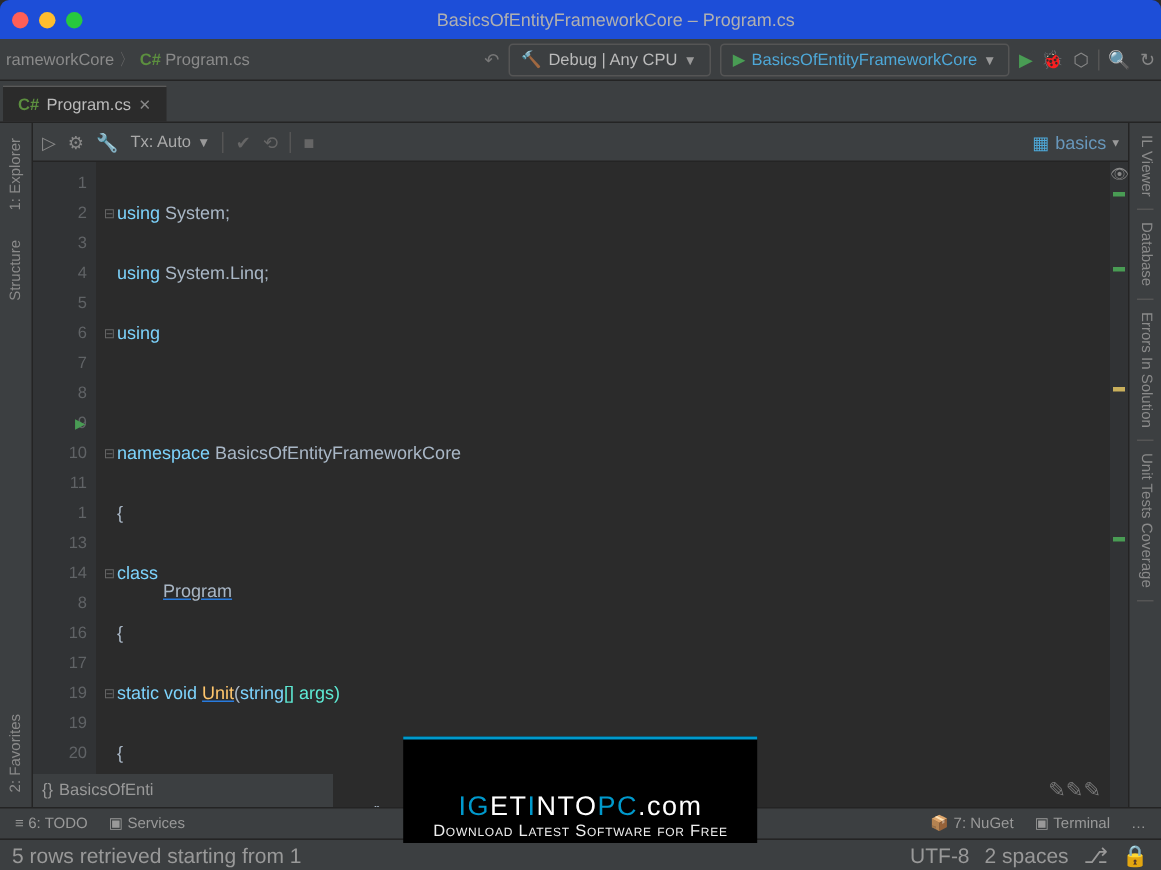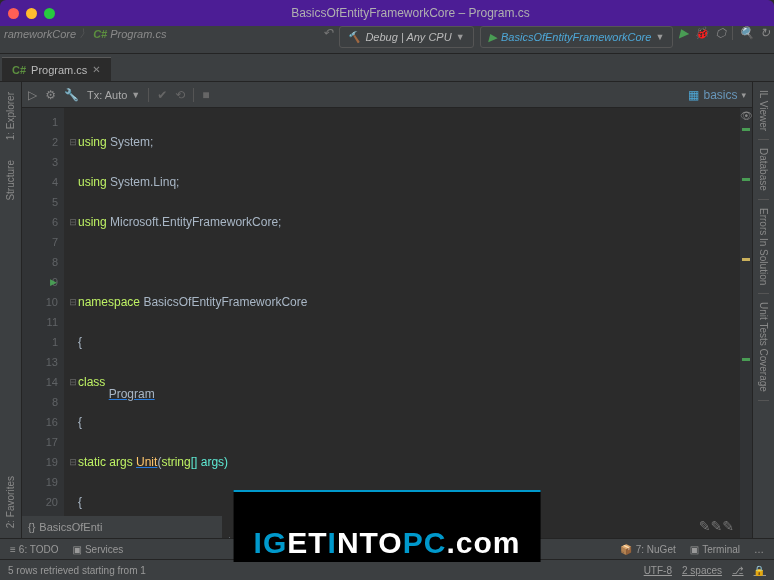--- a/index.html
+++ b/index.html
@@ -1,24 +1,24 @@
 <!DOCTYPE html>
 <html><head>
 <meta charset="utf-8">
 <style>
 * { margin:0; padding:0; box-sizing:border-box; font-family:'Segoe UI',Arial,sans-serif; }
 body { width:774px; height:580px; background:#2b2b2b; color:#a9b7c6; font-size:12px; overflow:hidden; position:relative; }
 
-.titlebar { height:26px; background:#4c1d95; display:flex; align-items:center; padding:0 8px; border-top-left-radius:6px; border-top-right-radius:6px; }
+.titlebar { height:26px; background:#1d4ed8; display:flex; align-items:center; padding:0 8px; border-top-left-radius:6px; border-top-right-radius:6px; }
 .traffic { display:flex; gap:7px; }
 .dot { width:11px; height:11px; border-radius:50%; }
 .red{background:#ff5f56;} .yellow{background:#ffbd2e;} .green{background:#27c93f;}
 .title { flex:1; text-align:center; color:#b0b0b0; font-size:12px; }
 
-.navbar { height:28px; background:#3c3f41; display:flex; align-items:flex-start; padding:0 4px; gap:6px; border-bottom:1px solid #242424;font-style:italic; }
+.navbar { height:28px; background:#3c3f41; display:flex; align-items:center; padding:0 4px; gap:6px; border-bottom:1px solid #242424; }
 .bc { color:#8a8a8a; font-size:11px; display:flex; align-items:center; gap:3px; }
 .bc-sep { color:#666; }
 .cs-ico { color:#5c8f3f; font-weight:bold; }
 .config-box { display:flex; align-items:center; height:22px; padding:0 8px; background:#3c3f41; border:1px solid #555; border-radius:3px; color:#bbb; font-size:11px; gap:4px; }
 .hammer{color:#777;} .arrow{color:#999;font-size:9px;} .bar{width:1px;height:14px;background:#555;}
 .run-ico{color:#499c54;} .bug-ico{color:#499c54;} .tool-ico{color:#888;}
 .proj-link{color:#4ea8d8;}
 
 .tabbar { height:28px; background:#3c3f41; display:flex; align-items:flex-end; border-bottom:1px solid #242424; padding-left:2px; position:relative; }
 .tab { background:#4e5254; height:24px; padding:0 10px; display:flex; align-items:center; gap:5px; font-size:11px; color:#bbb; border-top:1px solid #5a5a5a; }
@@ -39,36 +39,36 @@
 .basics-chip{color:#6897bb;display:flex;align-items:center;gap:4px;}
 .cube{color:#4ea8d8;}
 
 .code-scroll { flex:1; overflow:hidden; display:flex; background:#2b2b2b; position:relative; }
 .gutter { width:42px; background:#313335; text-align:right; padding:4px 6px 4px 0; font-size:11px; color:#606366; line-height:20px; font-family:'Menlo','Consolas',monospace; position:relative; }
 .gutter .ln { height:20px; }
 .gutter .play-g { color:#499c54; position:absolute; left:28px; font-size:9px; }
 .code { flex:1; padding:4px 0 4px 4px; font-family:'Menlo','Consolas',monospace; font-size:12px; line-height:20px; white-space:pre; position:relative; }
 .line { height:20px; display:flex; align-items:center; }
 .fold { display:inline-block; width:10px; color:#666; font-size:9px; text-align:center; cursor:pointer; }
-.kw{color:#bef264;} .ns{color:#a9b7c6;} .cls{color:#a9b7c6;margin-top:24px;} .mthd{color:#ffc66d;} .param{color:#5eead4;} .op{color:#a9b7c6;} .ul{text-decoration:underline;text-decoration-color:#287bde;}
+.kw{color:#7dd3fc;} .ns{color:#a9b7c6;} .cls{color:#a9b7c6;margin-top:24px;} .mthd{color:#ffc66d;} .param{color:#5eead4;} .op{color:#a9b7c6;} .ul{text-decoration:underline;text-decoration-color:#287bde;}
 
 .scrollmap { width:12px; background:#313335; position:relative; }
 .sm-mark{width:8px;height:3px;position:absolute;left:2px;}
 .sm-green{background:#499c54;} .sm-yellow{background:#c9b05c;} .sm-eye{color:#888;position:absolute;top:2px;left:0;font-size:10px;}
 
 .crumb-bar { position:absolute; left:22px; bottom:42px; height:22px; background:#3c3f41; display:flex; align-items:center; padding:0 6px; gap:4px; font-size:11px; color:#999; width:200px; }
 
 .bottom-tabs { height:21px; background:#3c3f41; display:flex; align-items:center; padding:0 4px; gap:2px; border-top:1px solid #242424; font-size:10px; color:#999; }
 .btab{display:flex;align-items:center;gap:3px;padding:0 6px;cursor:pointer;}
 
-.status { height:21px; background:#3c3f41; display:flex; align-items:center; padding:0 8px; font-size:10px; color:#999; border-top:1px solid #242424; }
-.status-r{display:flex;gap:10px;margin-left:auto;text-decoration:underline;}
+.status { height:21px; background:#3c3f41; display:flex; align-items:center; padding:0 8px; font-size:14px; color:#999; border-top:1px solid #242424; }
+.status-r{display:flex;gap:10px;margin-left:auto;}
 
 .overlay-banner { position:absolute; bottom:18px; left:50%; transform:translateX(-50%); background:#000; color:#fff; padding:6px 20px 2px; text-align:center; border-top:2px solid #0099cc; }
-.ol-title{font-family:'Impact','Arial Black',sans-serif;font-size:30px;letter-spacing:1px;color:#fff;font-weight:bold;margin-top:28px;}
+.ol-title{font-family:'Impact','Arial Black',sans-serif;font-size:18px;letter-spacing:1px;color:#fff;font-weight:normal;margin-top:28px;}
 .ol-title .blue{color:#0099cc;}
 .ol-sub{font-size:11px;letter-spacing:0.5px;font-variant:small-caps;color:#eee;}
 .pencils{position:absolute;right:40px;bottom:46px;font-size:14px;color:#777;}
 </style>
 </head>
 <body>
 
 <div class="titlebar">
   <div class="traffic">
     <div class="dot red"></div>
@@ -169,27 +169,27 @@
         <div class="ln">8</div>
         <div class="ln">16</div>
         <div class="ln">17</div>
         <div class="ln">19</div>
         <div class="ln">19</div>
         <div class="ln">20</div>
       </div>
       <div class="code">
 <div class="line"><span class="fold">⊟</span><span class="kw">using</span><span class="ns"> System;</span></div>
 <div class="line"><span class="fold"> </span><span class="kw">using</span><span class="ns"> System.Linq;</span></div>
-<div class="line"><span class="fold">⊟</span><span class="kw">using</span><span class="ns"> Microsoft.EntityFrameworkCore;</span></div>
+<div class="line"><span class="fold">⊟</span><span class="kw">using</span></div>
 <div class="line"></div>
 <div class="line"><span class="fold">⊟</span><span class="kw">namespace</span><span class="ns"> BasicsOfEntityFrameworkCore</span></div>
 <div class="line"><span class="fold"> </span><span class="op">{</span></div>
 <div class="line"><span class="fold">⊟</span>    <span class="kw">class </span><span class="cls ul">Program</span></div>
 <div class="line"><span class="fold"> </span>    <span class="op">{</span></div>
-<div class="line"><span class="fold">⊟</span>        <span class="kw">static args </span><span class="mthd ul">Unit</span><span class="op">(</span><span class="kw">string</span><span class="param">[] args)</span></div>
+<div class="line"><span class="fold">⊟</span>        <span class="kw">static void </span><span class="mthd ul">Unit</span><span class="op">(</span><span class="kw">string</span><span class="param">[] args)</span></div>
 <div class="line"><span class="fold"> </span>        <span class="op">{</span></div>
 <div class="line"><span class="fold"> </span>            <span class="kw">var</span><span class="op"> db = </span><span class="kw">new</span><span class="ns"> AcmeDataContext();</span></div>
 
 
 
 
 
 
 
 
@@ -248,13 +248,14 @@
     <span>2 spaces</span>
     <span>⎇</span>
     <span>🔒</span>
   </div>
 </div>
 
 <div class="overlay-banner">
   <div class="ol-title">
     <span class="blue">IG</span><span>ET</span><span class="blue">I</span><span>NTO</span><span class="blue">PC</span><span>.com</span>
   </div>
+  <div class="ol-sub">Download Latest Software for Free</div>
 </div>
 
 </body></html>

